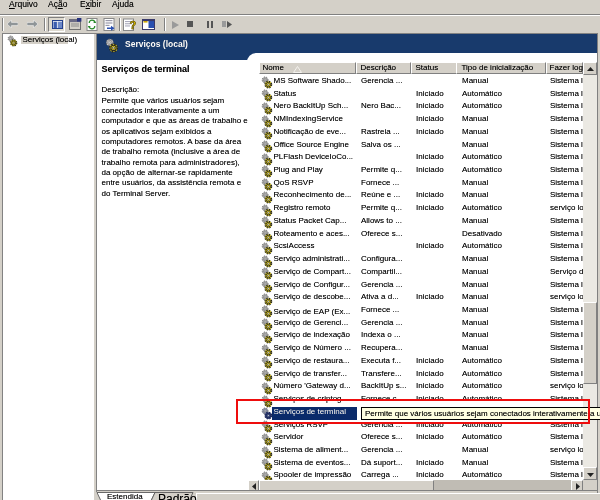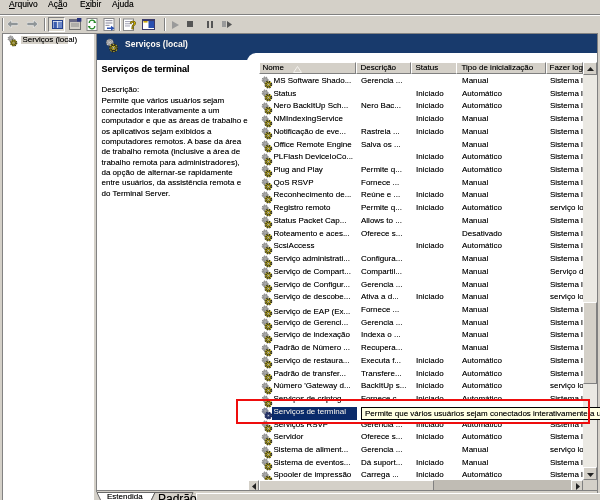--- a/index.html
+++ b/index.html
@@ -226,21 +226,21 @@
 <div class="ic" style="top:140.0px">
         <svg width="12" height="13" viewBox="0 0 12 13" style="position:absolute;left:0;top:0">
 <circle cx="4.1" cy="3.9" r="2.9" fill="#c9c9c9" stroke="#6a6a6a" stroke-width="1" stroke-dasharray="1.3 1.1"></circle>
 <circle cx="4.1" cy="3.9" r="1.9" fill="#c9c9c9" stroke="#787878" stroke-width="0.7"></circle>
 <circle cx="4.1" cy="3.9" r="0.8" fill="#fff" stroke="#555" stroke-width="0.5"></circle>
 <circle cx="7.3" cy="8.6" r="3.4" fill="#e8d41f" stroke="#26261e" stroke-width="1.1" stroke-dasharray="1.5 1.2"></circle>
 <circle cx="7.3" cy="8.6" r="2.3" fill="#e8d41f" stroke="#26261e" stroke-width="0.9"></circle>
 <circle cx="7.3" cy="8.6" r="0.9" fill="#fff" stroke="#26261e" stroke-width="0.6"></circle>
 </svg>
       </div>
-      <div class="c nm" style="top:139.5px">Office Remote Engine</div>
+      <div class="c nm" style="top:139.5px">Office Source Engine</div>
       <div class="c ds" style="top:139.5px">Salva os ...</div>
       <div class="c tp" style="top:139.5px">Manual</div>
       <div class="c lg" style="top:139.5px">Sistema lo</div>
 <div class="ic" style="top:152.7px">
         <svg width="12" height="13" viewBox="0 0 12 13" style="position:absolute;left:0;top:0">
 <circle cx="4.1" cy="3.9" r="2.9" fill="#c9c9c9" stroke="#6a6a6a" stroke-width="1" stroke-dasharray="1.3 1.1"></circle>
 <circle cx="4.1" cy="3.9" r="1.9" fill="#c9c9c9" stroke="#787878" stroke-width="0.7"></circle>
 <circle cx="4.1" cy="3.9" r="0.8" fill="#fff" stroke="#555" stroke-width="0.5"></circle>
 <circle cx="7.3" cy="8.6" r="3.4" fill="#e8d41f" stroke="#26261e" stroke-width="1.1" stroke-dasharray="1.5 1.2"></circle>
 <circle cx="7.3" cy="8.6" r="2.3" fill="#e8d41f" stroke="#26261e" stroke-width="0.9"></circle>
@@ -454,21 +454,21 @@
 <div class="ic" style="top:343.6px">
         <svg width="12" height="13" viewBox="0 0 12 13" style="position:absolute;left:0;top:0">
 <circle cx="4.1" cy="3.9" r="2.9" fill="#c9c9c9" stroke="#6a6a6a" stroke-width="1" stroke-dasharray="1.3 1.1"></circle>
 <circle cx="4.1" cy="3.9" r="1.9" fill="#c9c9c9" stroke="#787878" stroke-width="0.7"></circle>
 <circle cx="4.1" cy="3.9" r="0.8" fill="#fff" stroke="#555" stroke-width="0.5"></circle>
 <circle cx="7.3" cy="8.6" r="3.4" fill="#e8d41f" stroke="#26261e" stroke-width="1.1" stroke-dasharray="1.5 1.2"></circle>
 <circle cx="7.3" cy="8.6" r="2.3" fill="#e8d41f" stroke="#26261e" stroke-width="0.9"></circle>
 <circle cx="7.3" cy="8.6" r="0.9" fill="#fff" stroke="#26261e" stroke-width="0.6"></circle>
 </svg>
       </div>
-      <div class="c nm" style="top:343.1px">Padrão de Número ...</div>
+      <div class="c nm" style="top:343.1px">Serviço de Número ...</div>
       <div class="c ds" style="top:343.1px">Recupera...</div>
       <div class="c tp" style="top:343.1px">Manual</div>
       <div class="c lg" style="top:343.1px">Sistema lo</div>
 <div class="ic" style="top:356.4px">
         <svg width="12" height="13" viewBox="0 0 12 13" style="position:absolute;left:0;top:0">
 <circle cx="4.1" cy="3.9" r="2.9" fill="#c9c9c9" stroke="#6a6a6a" stroke-width="1" stroke-dasharray="1.3 1.1"></circle>
 <circle cx="4.1" cy="3.9" r="1.9" fill="#c9c9c9" stroke="#787878" stroke-width="0.7"></circle>
 <circle cx="4.1" cy="3.9" r="0.8" fill="#fff" stroke="#555" stroke-width="0.5"></circle>
 <circle cx="7.3" cy="8.6" r="3.4" fill="#e8d41f" stroke="#26261e" stroke-width="1.1" stroke-dasharray="1.5 1.2"></circle>
 <circle cx="7.3" cy="8.6" r="2.3" fill="#e8d41f" stroke="#26261e" stroke-width="0.9"></circle>
@@ -483,21 +483,21 @@
 <div class="ic" style="top:369.1px">
         <svg width="12" height="13" viewBox="0 0 12 13" style="position:absolute;left:0;top:0">
 <circle cx="4.1" cy="3.9" r="2.9" fill="#c9c9c9" stroke="#6a6a6a" stroke-width="1" stroke-dasharray="1.3 1.1"></circle>
 <circle cx="4.1" cy="3.9" r="1.9" fill="#c9c9c9" stroke="#787878" stroke-width="0.7"></circle>
 <circle cx="4.1" cy="3.9" r="0.8" fill="#fff" stroke="#555" stroke-width="0.5"></circle>
 <circle cx="7.3" cy="8.6" r="3.4" fill="#e8d41f" stroke="#26261e" stroke-width="1.1" stroke-dasharray="1.5 1.2"></circle>
 <circle cx="7.3" cy="8.6" r="2.3" fill="#e8d41f" stroke="#26261e" stroke-width="0.9"></circle>
 <circle cx="7.3" cy="8.6" r="0.9" fill="#fff" stroke="#26261e" stroke-width="0.6"></circle>
 </svg>
       </div>
-      <div class="c nm" style="top:368.6px">Padrão de transfer...</div>
+      <div class="c nm" style="top:368.6px">Serviço de transfer...</div>
       <div class="c ds" style="top:368.6px">Transfere...</div>
       <div class="c st" style="top:368.6px">Iniciado</div>
       <div class="c tp" style="top:368.6px">Automático</div>
       <div class="c lg" style="top:368.6px">Sistema lo</div>
 <div class="ic" style="top:381.8px">
         <svg width="12" height="13" viewBox="0 0 12 13" style="position:absolute;left:0;top:0">
 <circle cx="4.1" cy="3.9" r="2.9" fill="#c9c9c9" stroke="#6a6a6a" stroke-width="1" stroke-dasharray="1.3 1.1"></circle>
 <circle cx="4.1" cy="3.9" r="1.9" fill="#c9c9c9" stroke="#787878" stroke-width="0.7"></circle>
 <circle cx="4.1" cy="3.9" r="0.8" fill="#fff" stroke="#555" stroke-width="0.5"></circle>
 <circle cx="7.3" cy="8.6" r="3.4" fill="#e8d41f" stroke="#26261e" stroke-width="1.1" stroke-dasharray="1.5 1.2"></circle>

